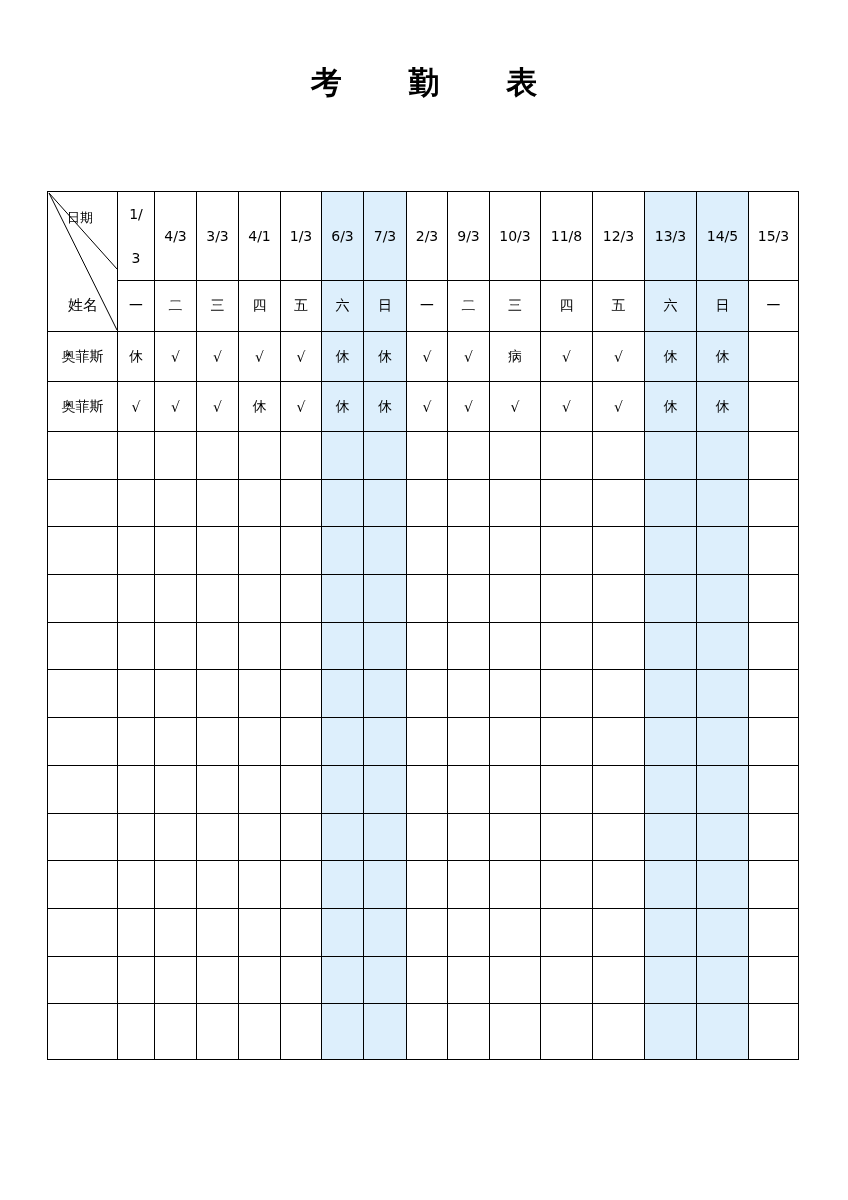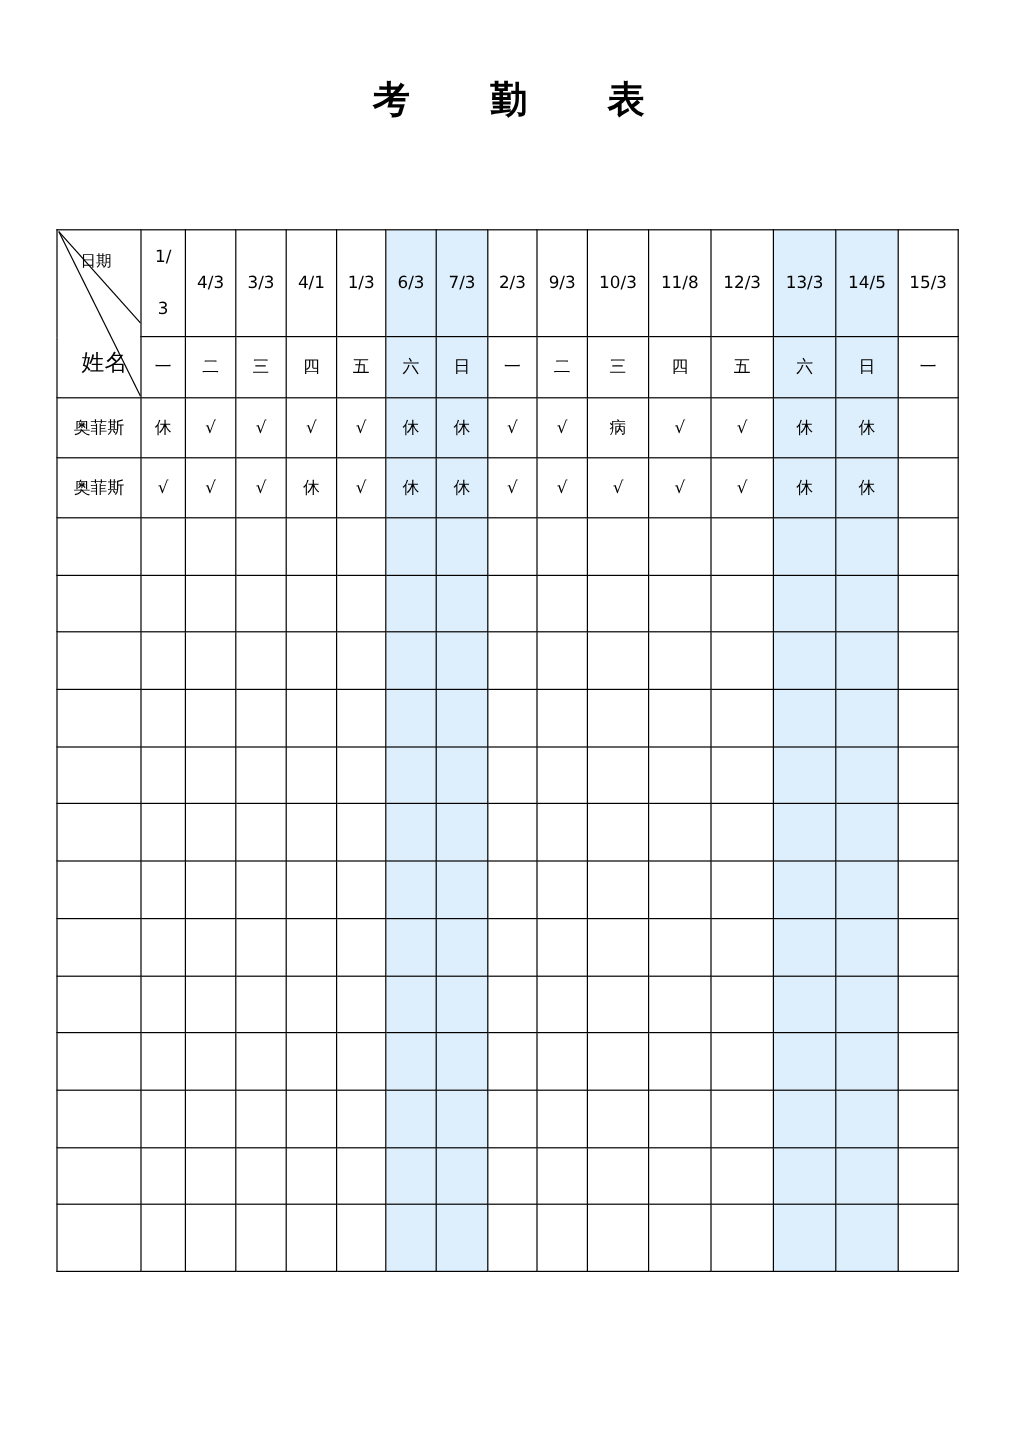--- a/index.html
+++ b/index.html
@@ -11,21 +11,21 @@
       table-layout: fixed; width: 752px; }
     table.grid td { border: 1px solid #000; padding: 0; text-align: center; vertical-align: middle;
       font-size: 14px; box-sizing: border-box; }
     td.wk { background: #ddeffc; }
     td.thick { border-left: 2px solid #000; }
     .hdr-date { height: 89px; font-size: 15px; }
     .hdr-week { height: 51px; font-size: 14px; }
     .diag { position: relative; }
     .diag svg { position: absolute; left: 0; top: 0; }
     .diag .lbl-date { position: absolute; right: 24px; top: 17px; font-size: 13px; }
-    .diag .lbl-name { position: absolute; left: 20px; bottom: 16px; font-size: 19px; }
+    .diag .lbl-name { position: absolute; left: 20px; bottom: 16px; font-size: 15px; }
     td.name { font-size: 12px; }
     .stack { line-height: 44px; }
   </style>
 </head>
 <body>
 
 <div class="title">考 勤 表</div>
 
 <table class="grid">
   <colgroup>

